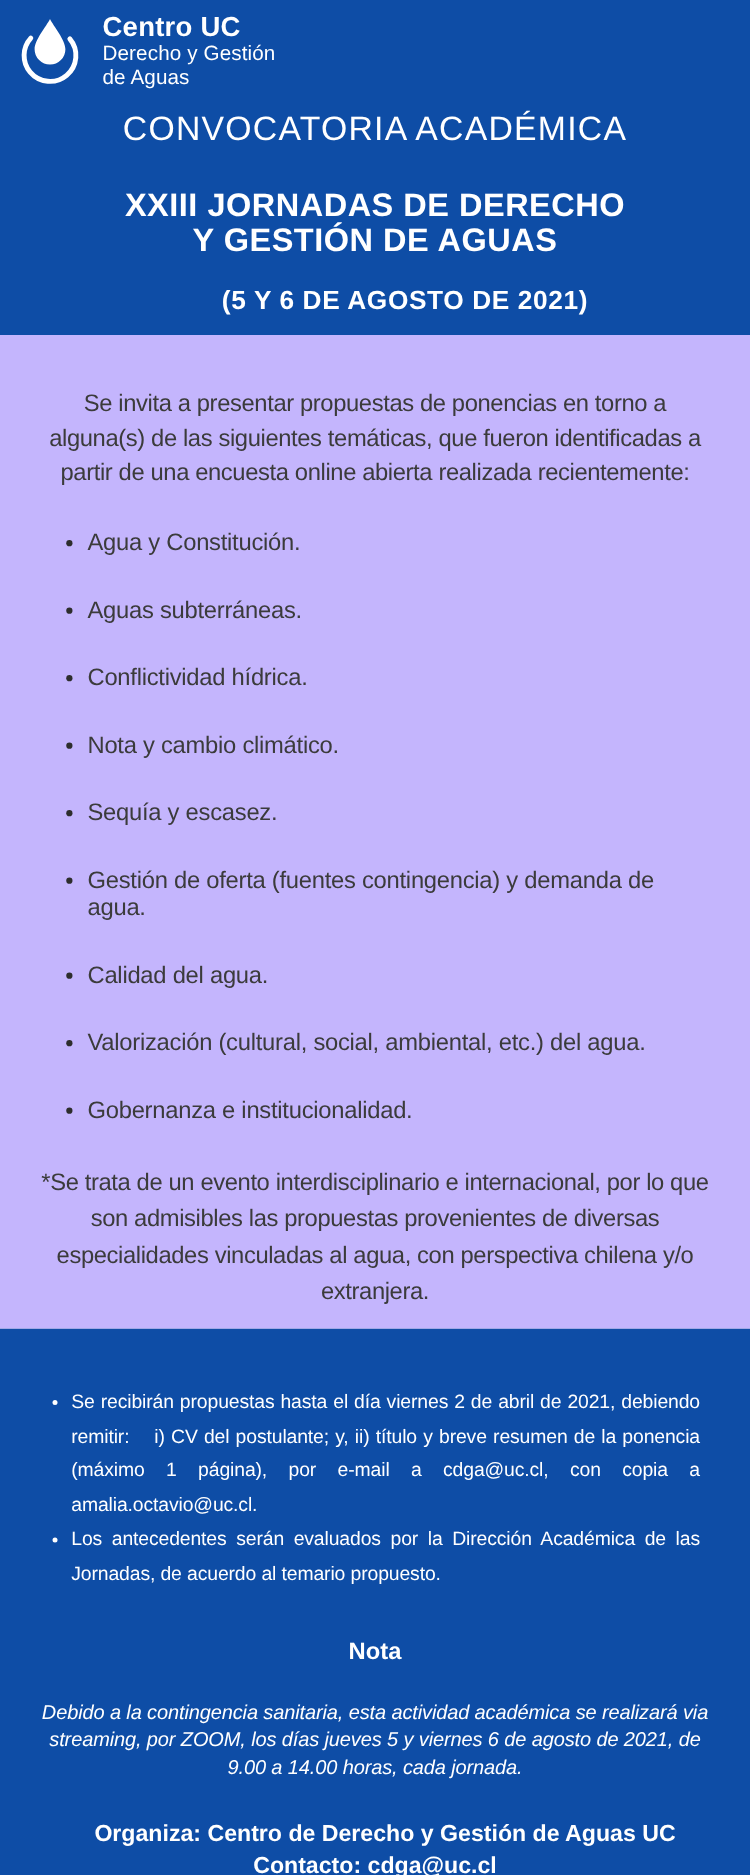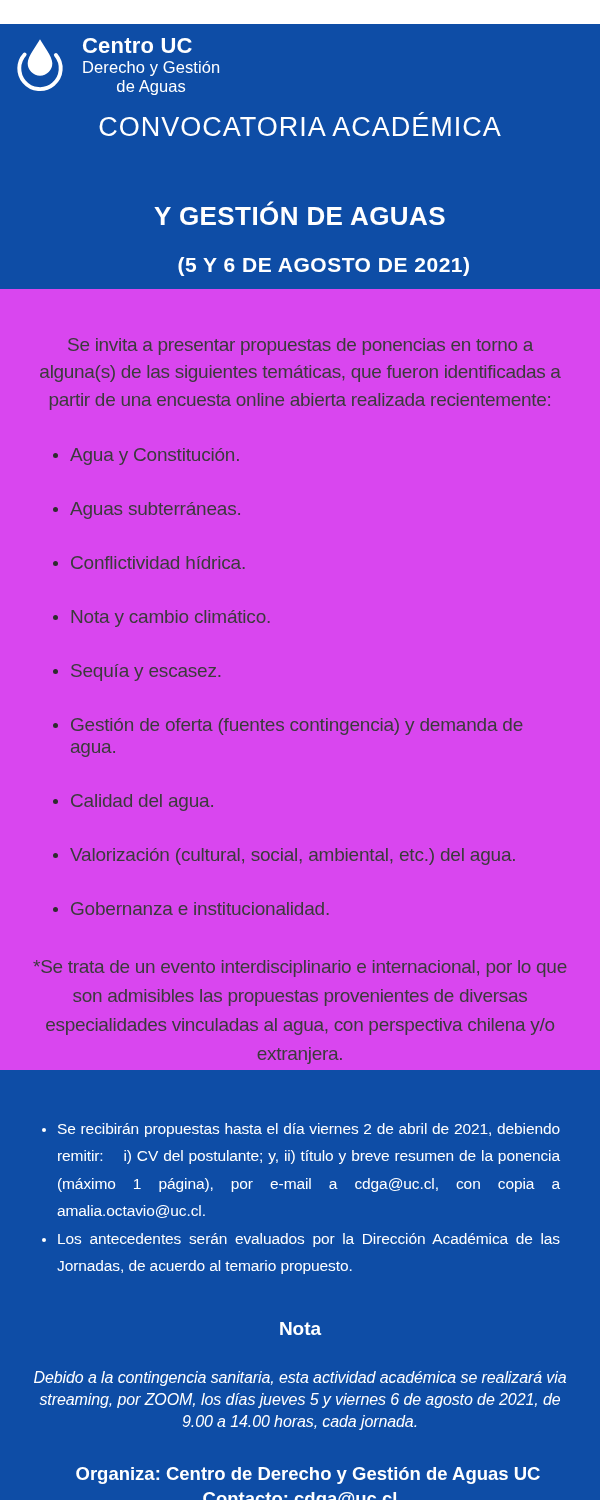--- a/index.html
+++ b/index.html
@@ -18,46 +18,45 @@
 
   
   .band-top{
     position:relative;
     height:268px;
     background:var(--blue);
     color:var(--white);
     text-align:center;
     padding-top:90px;
     overflow:hidden;
-    margin-top:24px;
   }
   .logo{
     position:absolute;left:12px;top:10px;
     display:flex;align-items:flex-start;text-align:left;
   }
   .logo-icon{width:56px;height:58px;flex:0 0 auto;margin-top:2px;}
   .logo-text{margin-left:14px;}
   .logo-title{font-size:22px;font-weight:bold;line-height:24px;letter-spacing:.2px;}
-  .logo-sub{font-size:16.5px;font-weight:400;line-height:18.5px;letter-spacing:.1px;text-align:center;}
+  .logo-sub{font-size:16.5px;font-weight:400;line-height:18.5px;letter-spacing:.1px;}
 
   .kicker{
     font-size:27px;font-weight:300;letter-spacing:1px;line-height:27px;
   }
   .title{
     margin-top:33px;
     font-size:26px;font-weight:bold;letter-spacing:.4px;line-height:28px;
   }
   .dates{
     margin-top:24px;
     font-size:21px;font-weight:700;letter-spacing:.5px;line-height:22px;padding-left:48px;
   }
 
   
   .main{
-    height:795px;background:#d946ef;color:var(--text);overflow:hidden;
+    height:795px;background:#c4b5fd;color:var(--text);overflow:hidden;
   }
   .intro{
     margin:42px auto 0;max-width:545px;
     text-align:center;font-size:19px;line-height:27.5px;letter-spacing:-0.3px;
   }
   .topics{
     margin:31px 0 0;padding:0 28px 0 70px;list-style:disc outside;
   }
   .topics li{
     font-size:19px;line-height:22px;letter-spacing:-0.2px;margin-bottom:32px;
@@ -110,21 +109,21 @@
         <path d="M50 4 C45 14 28 34 28 47 a22 22 0 0 0 44 0 C72 34 55 14 50 4 Z" fill="#ffffff"></path>
       </svg>
       <div class="logo-text">
         <div class="logo-title">Centro UC</div>
         <div class="logo-sub">Derecho y Gestión</div>
         <div class="logo-sub">de Aguas</div>
       </div>
     </div>
 
     <div class="kicker">CONVOCATORIA ACADÉMICA</div>
-    <h1 class="title"><br><span>Y GESTIÓN DE AGUAS</span></h1>
+    <h1 class="title"><span>XXIII JORNADAS DE DERECHO</span><br><span>Y GESTIÓN DE AGUAS</span></h1>
     <div class="dates">(5 Y 6 DE AGOSTO DE 2021)</div>
   </header>
 
   <main class="main">
     <p class="intro">Se invita a presentar propuestas de ponencias en torno a alguna(s) de las siguientes temáticas, que fueron identificadas a partir de una encuesta online abierta realizada recientemente:</p>
     <ul class="topics">
         <li>Agua y Constitución.</li>
         <li>Aguas subterráneas.</li>
         <li>Conflictividad hídrica.</li>
         <li>Nota y cambio climático.</li>

